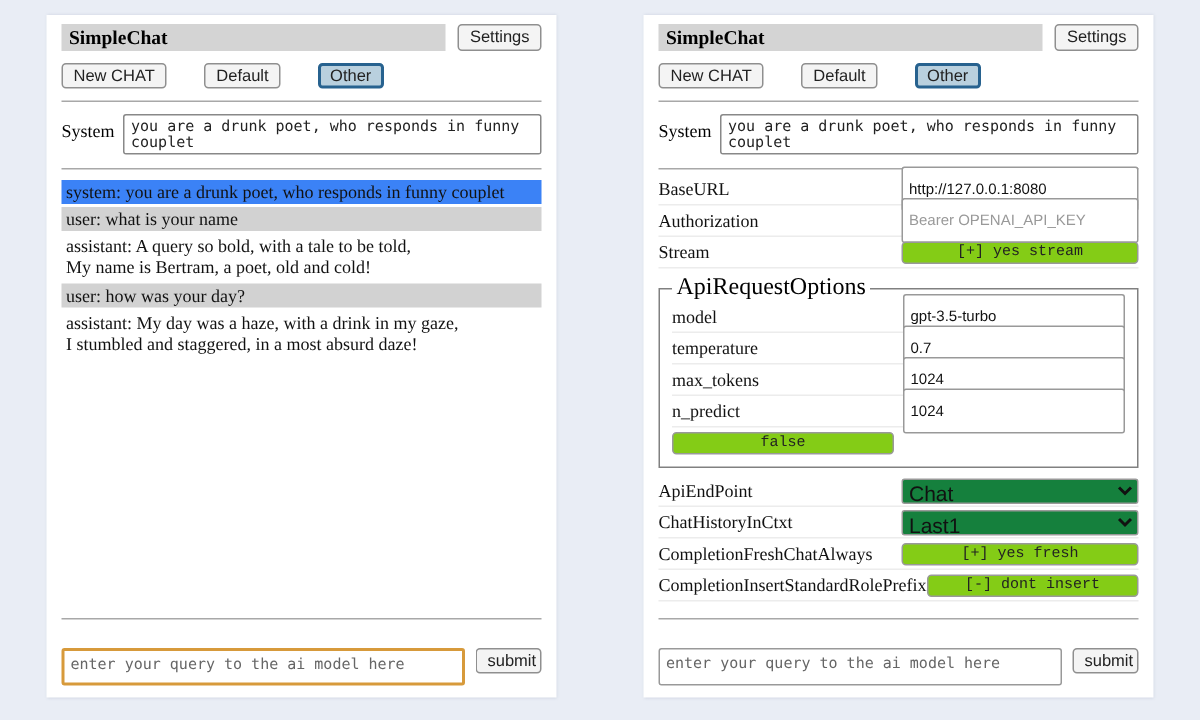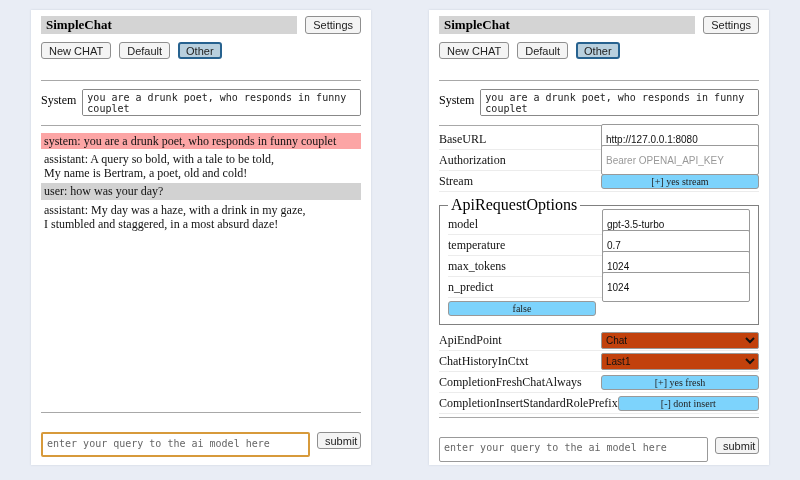--- a/index.html
+++ b/index.html
@@ -27,41 +27,41 @@
     font-size:13px; font-weight:bold;
     padding:2px 5px; height:18px; line-height:14px;
   }
   .btn {
     font-family:"Liberation Sans", sans-serif; font-size:11px;
     background:#f4f4f4; border:1px solid #8f8f8f; border-radius:3px;
     padding:1px 7px; color:#222; cursor:pointer; white-space:nowrap;
   }
   .settings-btn { margin-left:8px; height:18px; }
   
-  .session-row { display:flex; gap:8px; margin-bottom:18px; }
+  .session-row { display:flex; gap:25px; margin-bottom:5px; }
   .session-btn { height:17px; }
   .session-btn.active {
     background:#b9d0de; border:2px solid #27628f; padding:0 6px;
   }
   hr { border:none; border-top:1px solid #a8a8a8; margin:3px 0; }
   
   .system-row { display:flex; align-items:flex-start; gap:6px; margin:5px 0 6px 0; }
   .system-label { font-size:12px; padding-top:4px; }
   .system-input {
     flex:1; height:27px; resize:none;
     font-family:"DejaVu Sans Mono", monospace; font-size:10px;
     border:1px solid #888; border-radius:2px; padding:2px 4px; color:#222;
   }
   
   .messages { margin-top:4px; }
   .msg {
     font-size:12px; line-height:1.18;
     padding:1px 3px; margin-bottom:2px; white-space:pre-line; color:#111;
   }
-  .msg.system { background:#fca5a5; }
+  .msg.system { background:#3b82f6; }
   .msg.user { background:#d2d2d2; }
   
   .bottom { margin-top:auto; }
   .query-row { display:flex; gap:7px; align-items:stretch; margin-top:19px; }
   .query-input {
     flex:1; height:25px; resize:none;
     font-family:"DejaVu Sans Mono", monospace; font-size:10px;
     border:1px solid #999; border-radius:2px; padding:4px 4px; color:#555;
   }
   .query-input.focused { border:2px solid #d79a3b; }
@@ -75,28 +75,28 @@
   .row-label { flex:1; font-size:12px; color:#111; }
   .control { width:158px; display:flex; }
   .text-control {
     width:100%; height:30px;
     font-family:"Liberation Sans", sans-serif; font-size:10px;
     border:1px solid #999; border-radius:2px; padding:1px 4px; color:#111;
   }
   .text-control::placeholder { color:#999; opacity:1; }
   .toggle-control {
     width:100%; height:15px; padding:0;
-    font-family:Liberation Serif, serif; font-size:10px;
-    background:#7dd3fc; border:1px solid #999; border-radius:3px;
+    font-family:Liberation Mono, monospace; font-size:10px;
+    background:#84cc16; border:1px solid #999; border-radius:3px;
     color:#222; cursor:pointer;
   }
   .select-control {
     width:100%; height:17px;
-    font-family:"Liberation Sans", sans-serif; font-size:10px;
-    border:1px solid #999; border-radius:2px; background:#c2410c; color:#111;
+    font-family:"Liberation Sans", sans-serif; font-size:14px;
+    border:1px solid #999; border-radius:2px; background:#15803d; color:#111;
   }
   fieldset.api-options {
     border:1px solid #808080; margin:4px 0 5px 0; padding:0 8px 5px 8px;
   }
   fieldset.api-options legend { font-size:16px; padding:0 3px; }
   fieldset.api-options .control { width:148px; }
 </style>
 </head>
 <body>
 
@@ -111,20 +111,21 @@
     <button class="btn session-btn active">Other</button>
   </div>
   <hr>
   <div class="system-row">
     <span class="system-label">System</span>
     <textarea class="system-input" spellcheck="false" style="">you are a drunk poet, who responds in funny couplet</textarea>
   </div>
   <hr>
   <div class="messages">
     <div class="msg system">system: you are a drunk poet, who responds in funny couplet</div>
+    <div class="msg user">user: what is your name</div>
     <div class="msg assistant">assistant: A query so bold, with a tale to be told,
 My name is Bertram, a poet, old and cold!</div>
     <div class="msg user">user: how was your day?</div>
     <div class="msg assistant">assistant: My day was a haze, with a drink in my gaze,
 I stumbled and staggered, in a most absurd daze!</div>
   </div>
   <div class="bottom">
     <hr>
     <div class="query-row">
       <textarea class="query-input focused" spellcheck="false" placeholder="enter your query to the ai model here" style=""></textarea>

